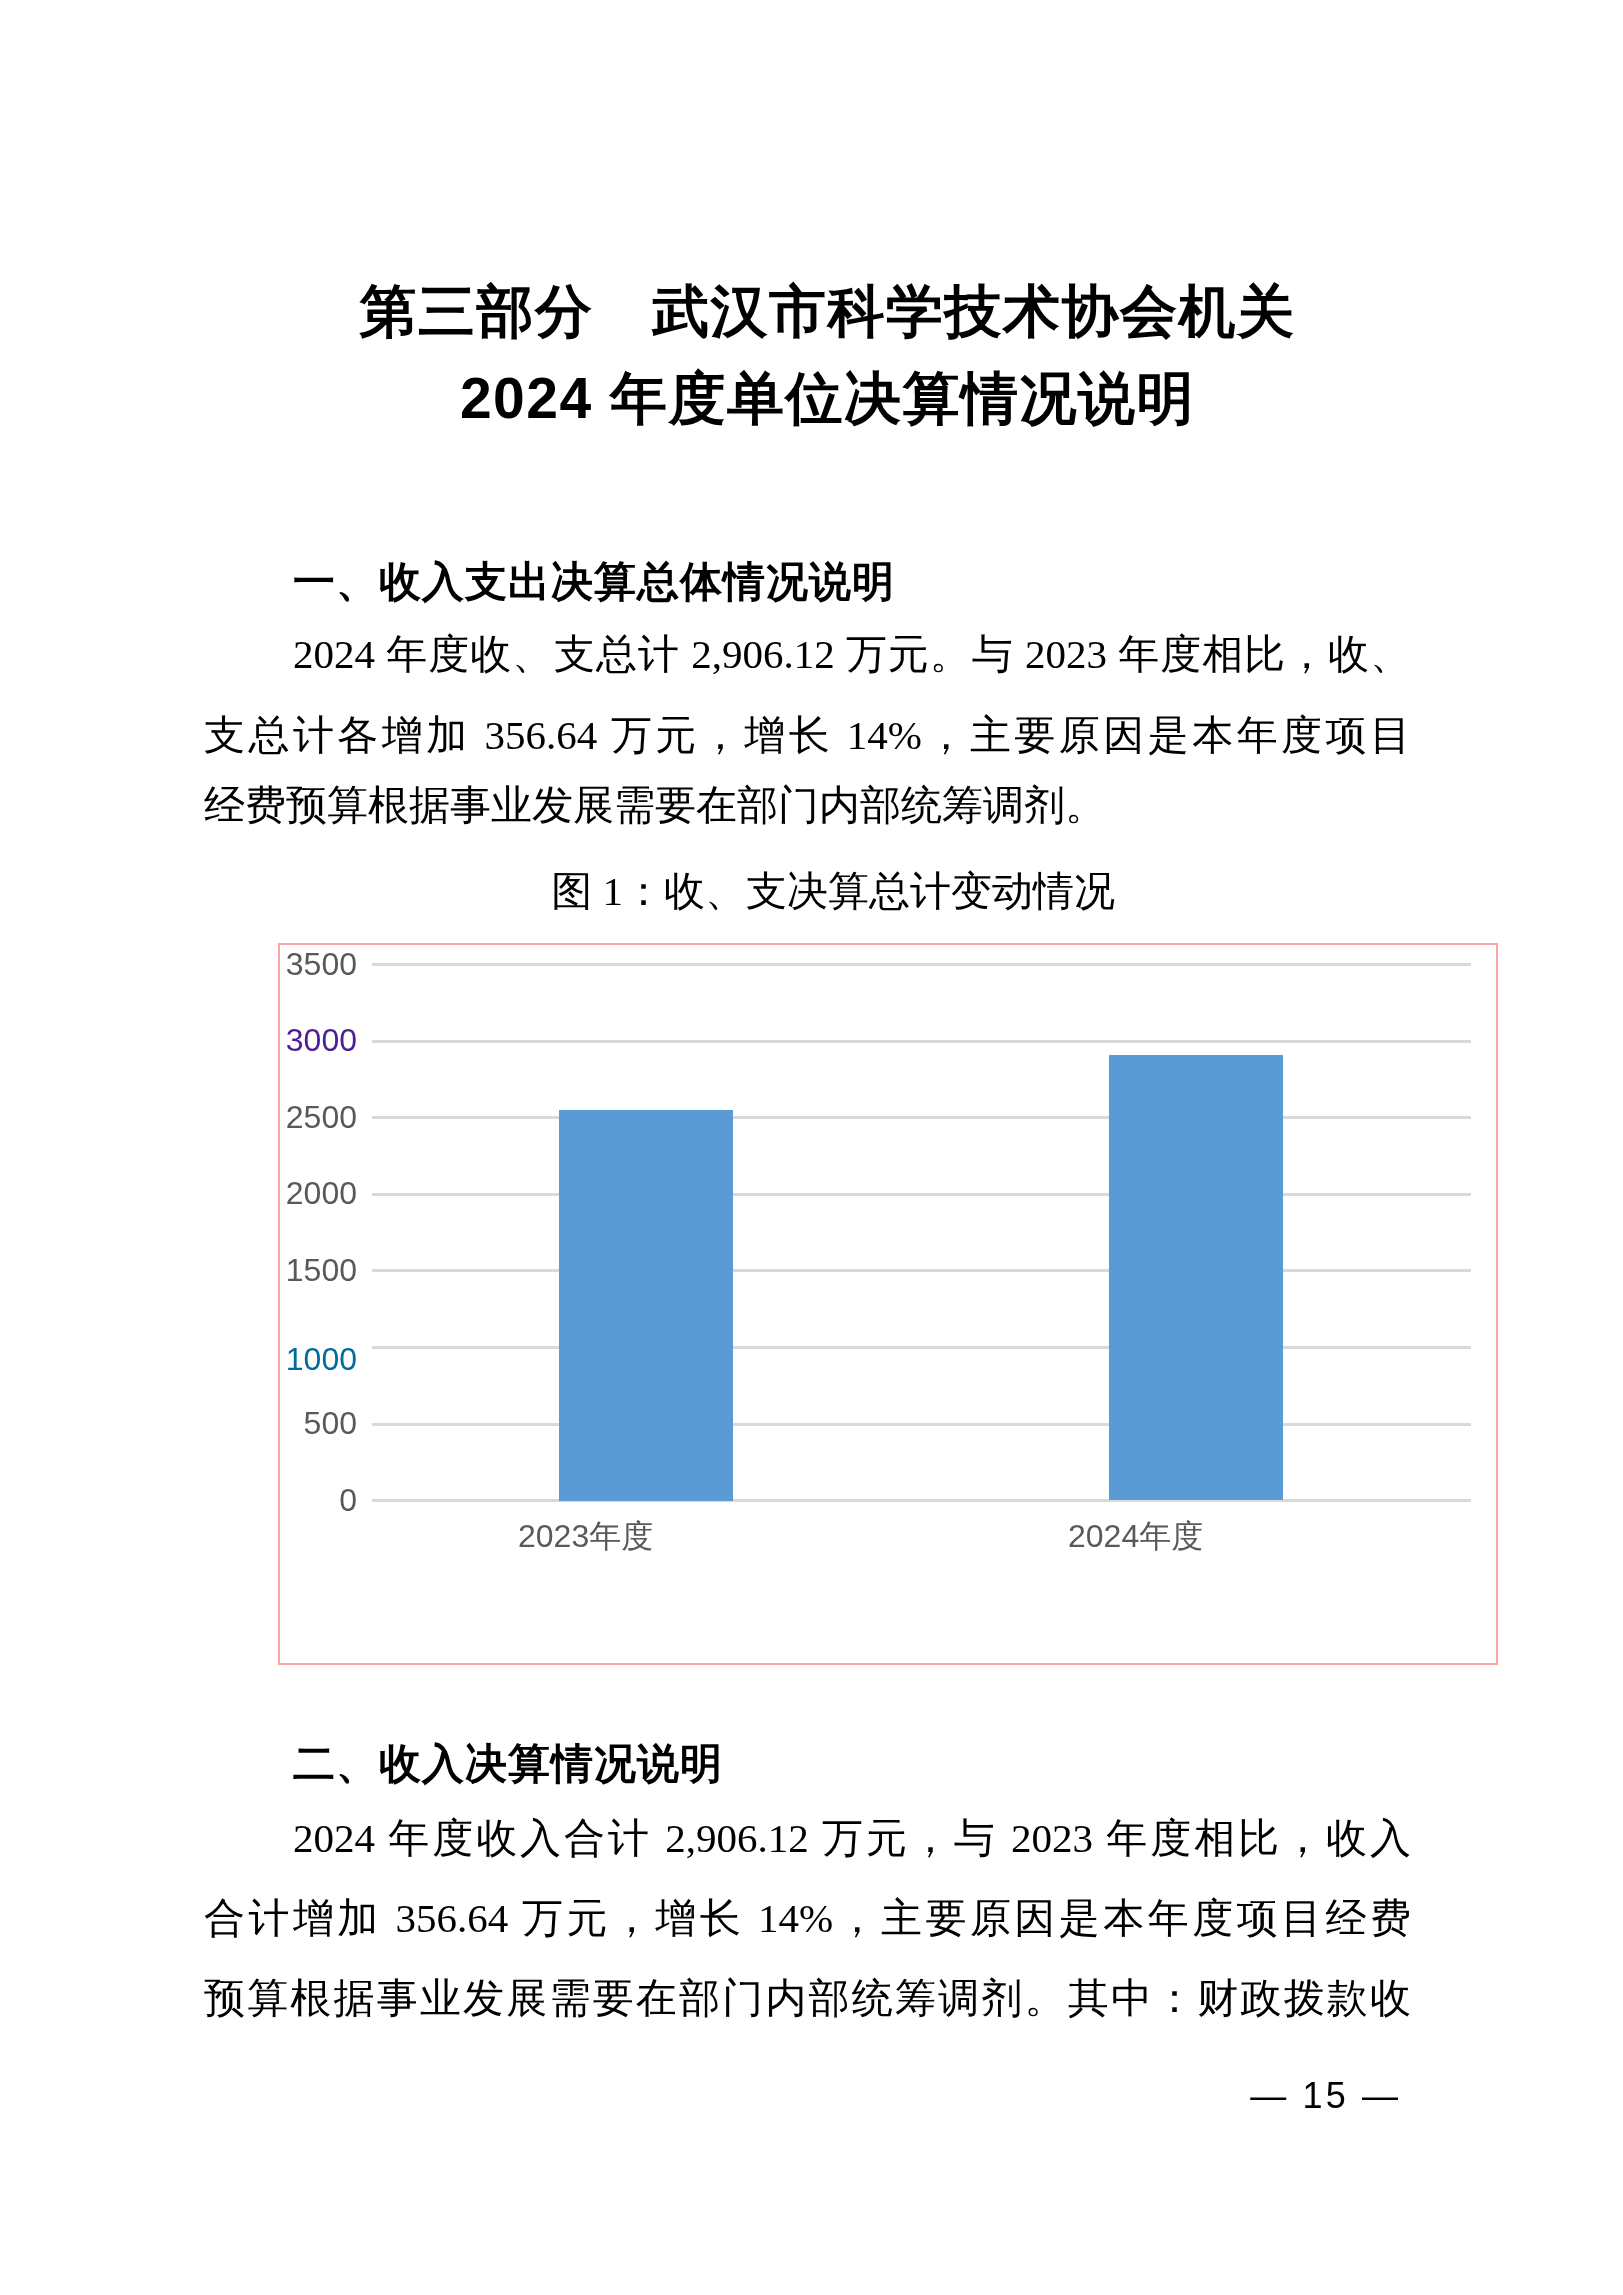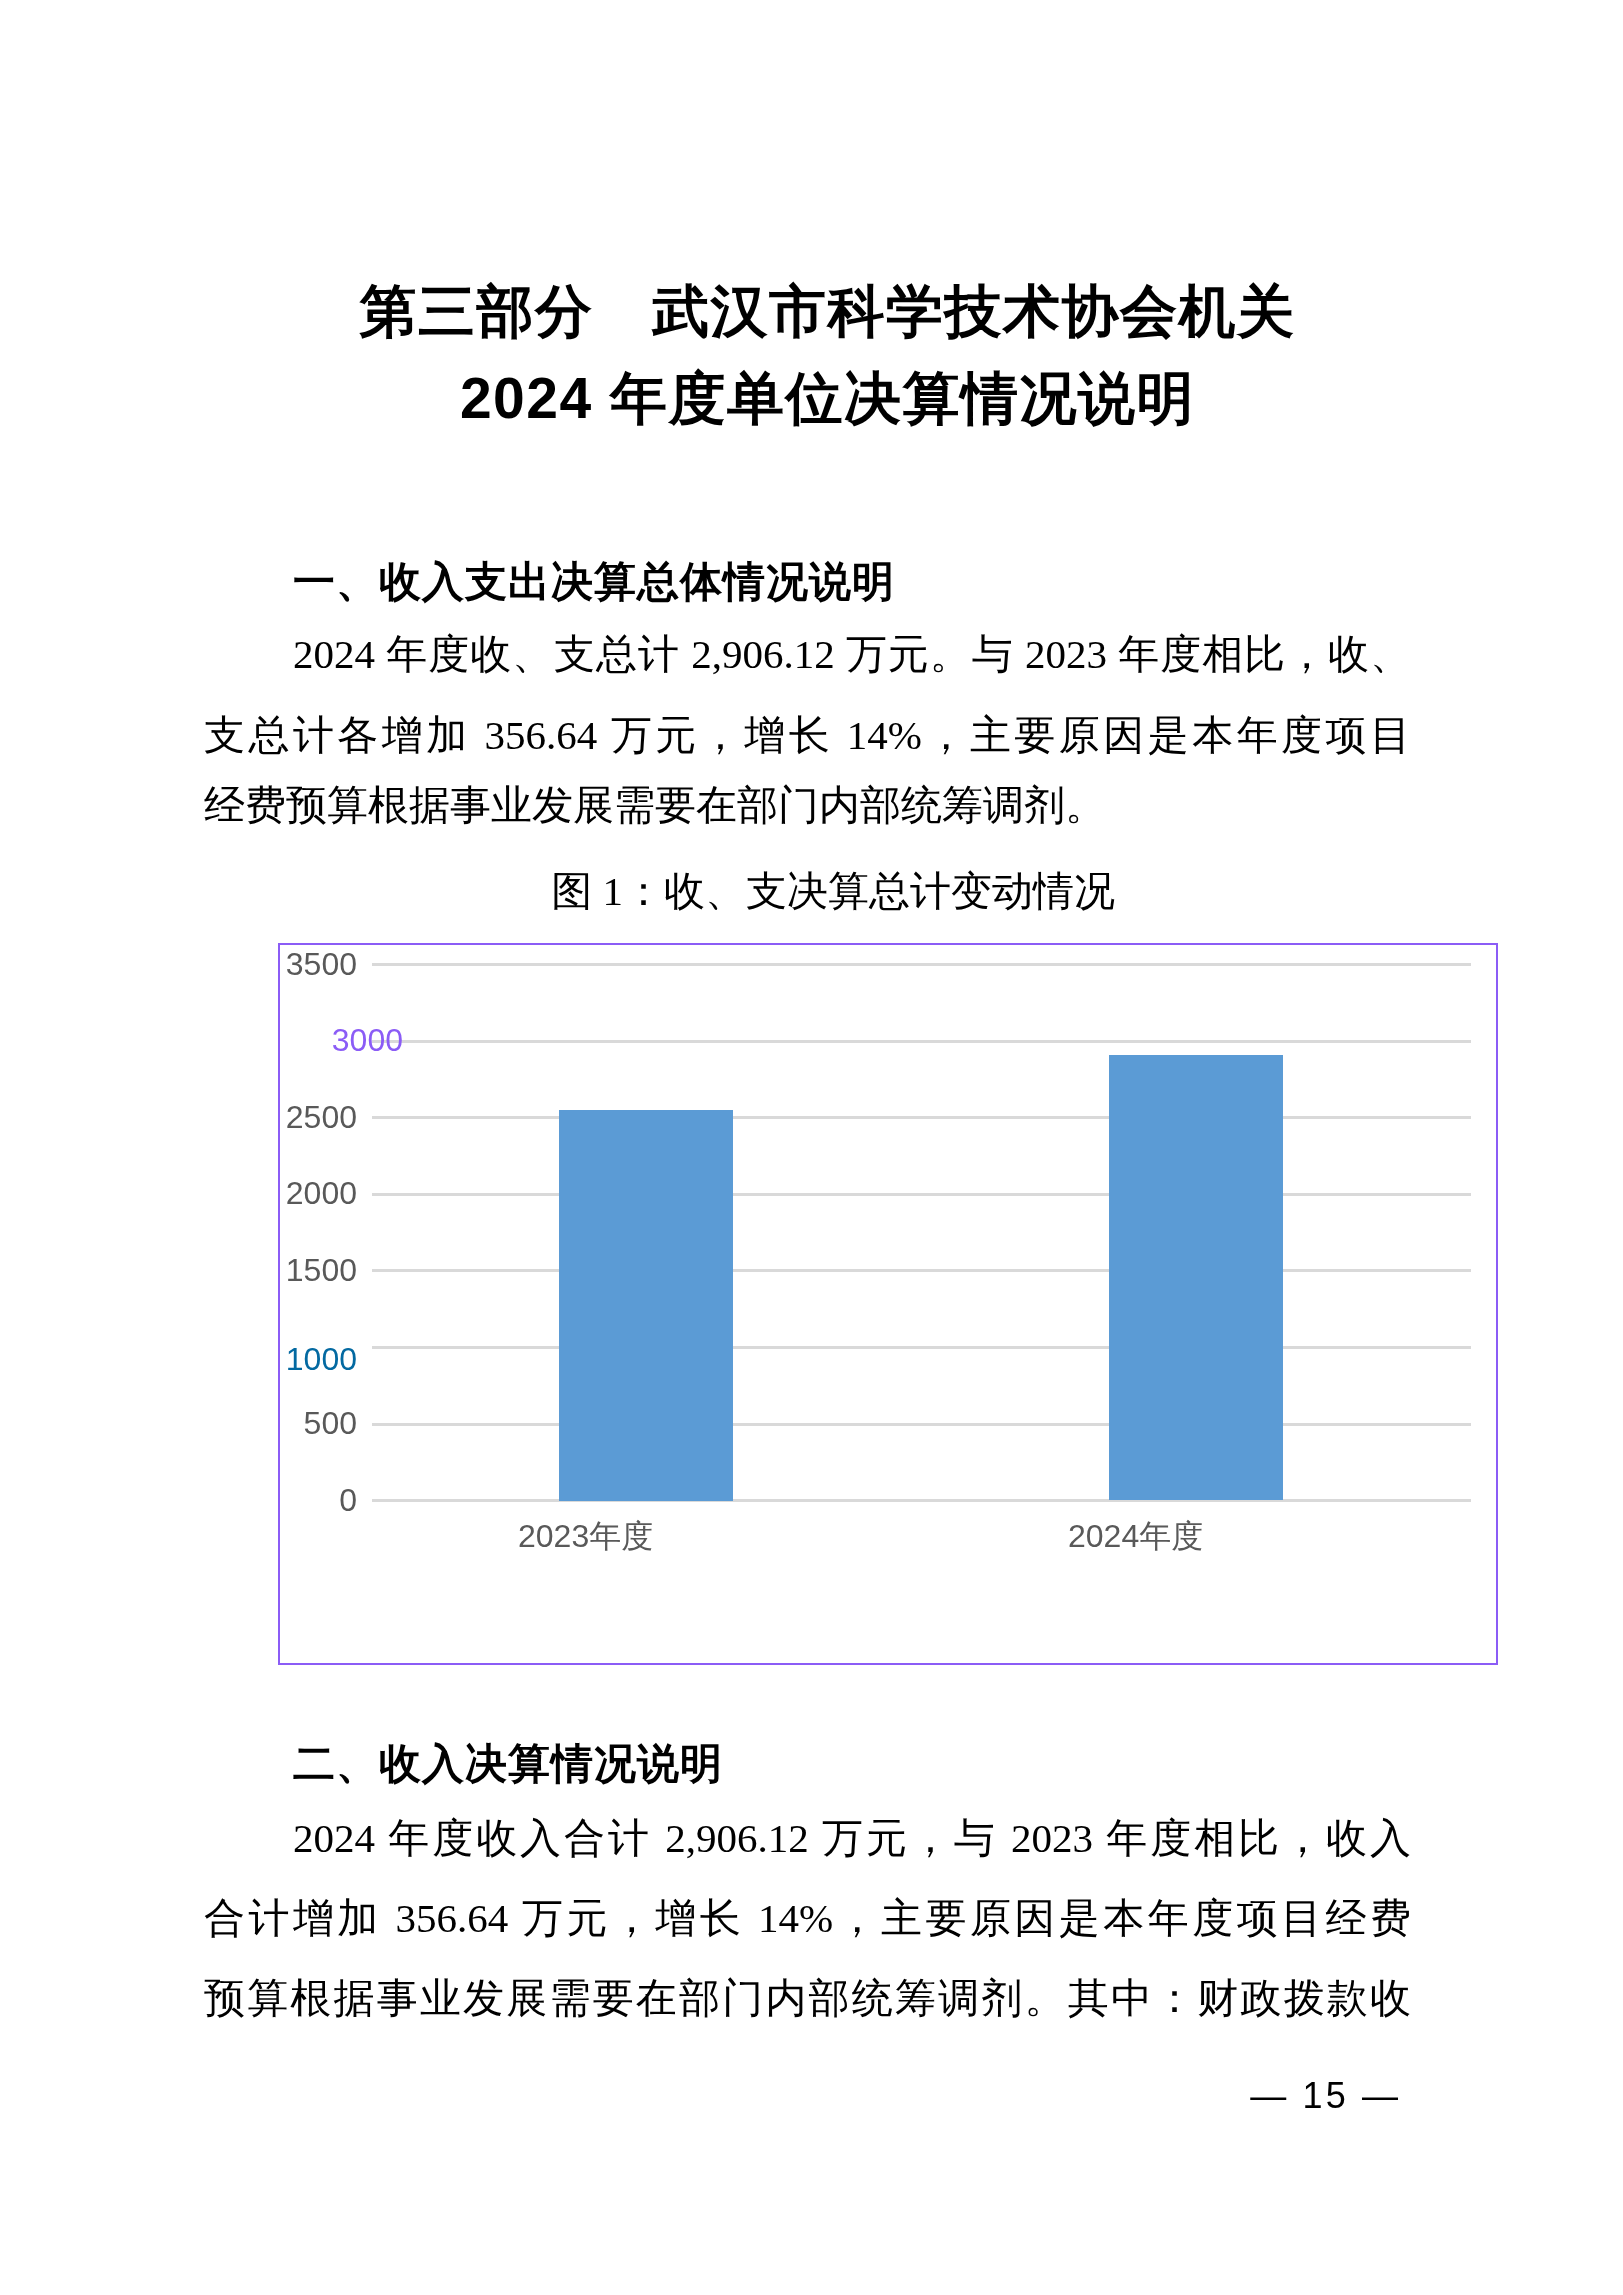--- a/index.html
+++ b/index.html
@@ -55,21 +55,21 @@
     top: 863px;
     text-align: center;
     font-size: 41px;
     line-height: 57px;
   }
 
   
   .chart {
     left: 278px; top: 943px;
     width: 1220px; height: 722px;
-    border: 2px solid #8b5cf6;
+    border: 2px solid #fca5a5;
     box-sizing: border-box;
     background: #ffffff;
     font-family: "Liberation Sans", "DejaVu Sans", sans-serif;
   }
   .gridline { position: absolute; height: 2.6px; }
   .ytick {
     position: absolute;
     left: 0; width: 77px;
     text-align: right;
     font-size: 32px;
@@ -113,21 +113,21 @@
 <div class="abs body-line just indent" style="top:626px">2024 年度收、支总计 2,906.12 万元。与 2023 年度相比，收、</div>
 <div class="abs body-line just" style="top:707px">支总计各增加 356.64 万元，增长 14%，主要原因是本年度项目</div>
 <div class="abs body-line" style="top:777px">经费预算根据事业发展需要在部门内部统筹调剂。</div>
 
 <div class="abs fig-caption">图 1：收、支决算总计变动情况</div>
 
 <div class="abs chart" id="chart">
     <div class="gridline" style="left: 92px; width: 1099px; top: 18px; background: rgb(217, 217, 217);"></div>
     <div class="ytick" style="top: 0.5px; color: rgb(89, 89, 89);">3500</div>
     <div class="gridline" style="left: 92px; width: 1099px; top: 95px; background: rgb(217, 217, 217);"></div>
-    <div class="ytick" style="top: 77px; color: #8b5cf6; padding-left: 46px;">3000</div>
+    <div class="ytick" style="top: 77px; color: #4c1d95;">3000</div>
     <div class="gridline" style="left: 92px; width: 1099px; top: 171px; background: rgb(217, 217, 217);"></div>
     <div class="ytick" style="top: 154px; color: rgb(89, 89, 89);">2500</div>
     <div class="gridline" style="left: 92px; width: 1099px; top: 248px; background: rgb(217, 217, 217);"></div>
     <div class="ytick" style="top: 230px; color: rgb(89, 89, 89);">2000</div>
     <div class="gridline" style="left: 92px; width: 1099px; top: 324px; background: rgb(217, 217, 217);"></div>
     <div class="ytick" style="top: 307px; color: rgb(89, 89, 89);">1500</div>
     <div class="gridline" style="left: 92px; width: 1099px; top: 401px; background: rgb(217, 217, 217);"></div>
     <div class="ytick" style="top: 396px; color: #0369a1;">1000</div>
     <div class="gridline" style="left: 92px; width: 1099px; top: 478px; background: rgb(217, 217, 217);"></div>
     <div class="ytick" style="top: 460px; color: rgb(89, 89, 89);">500</div>

